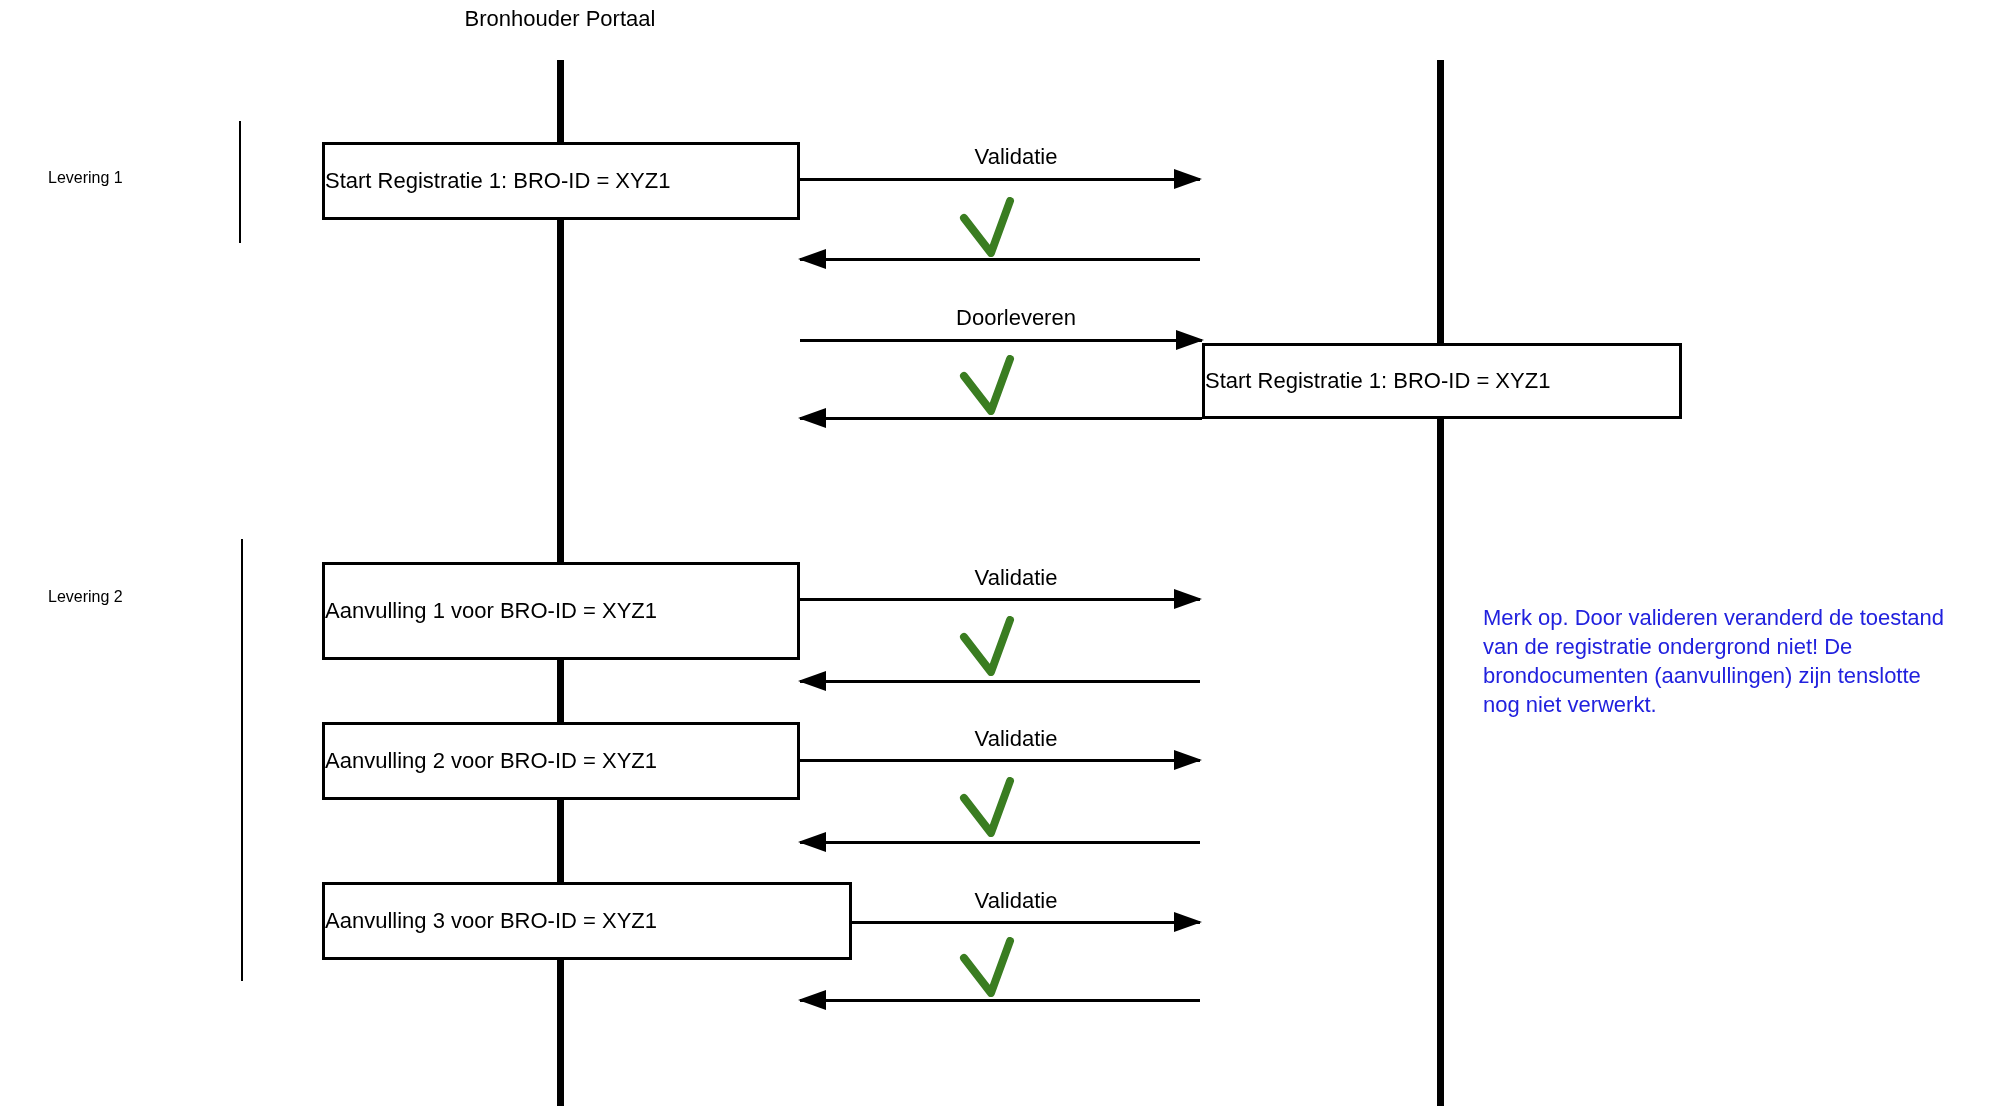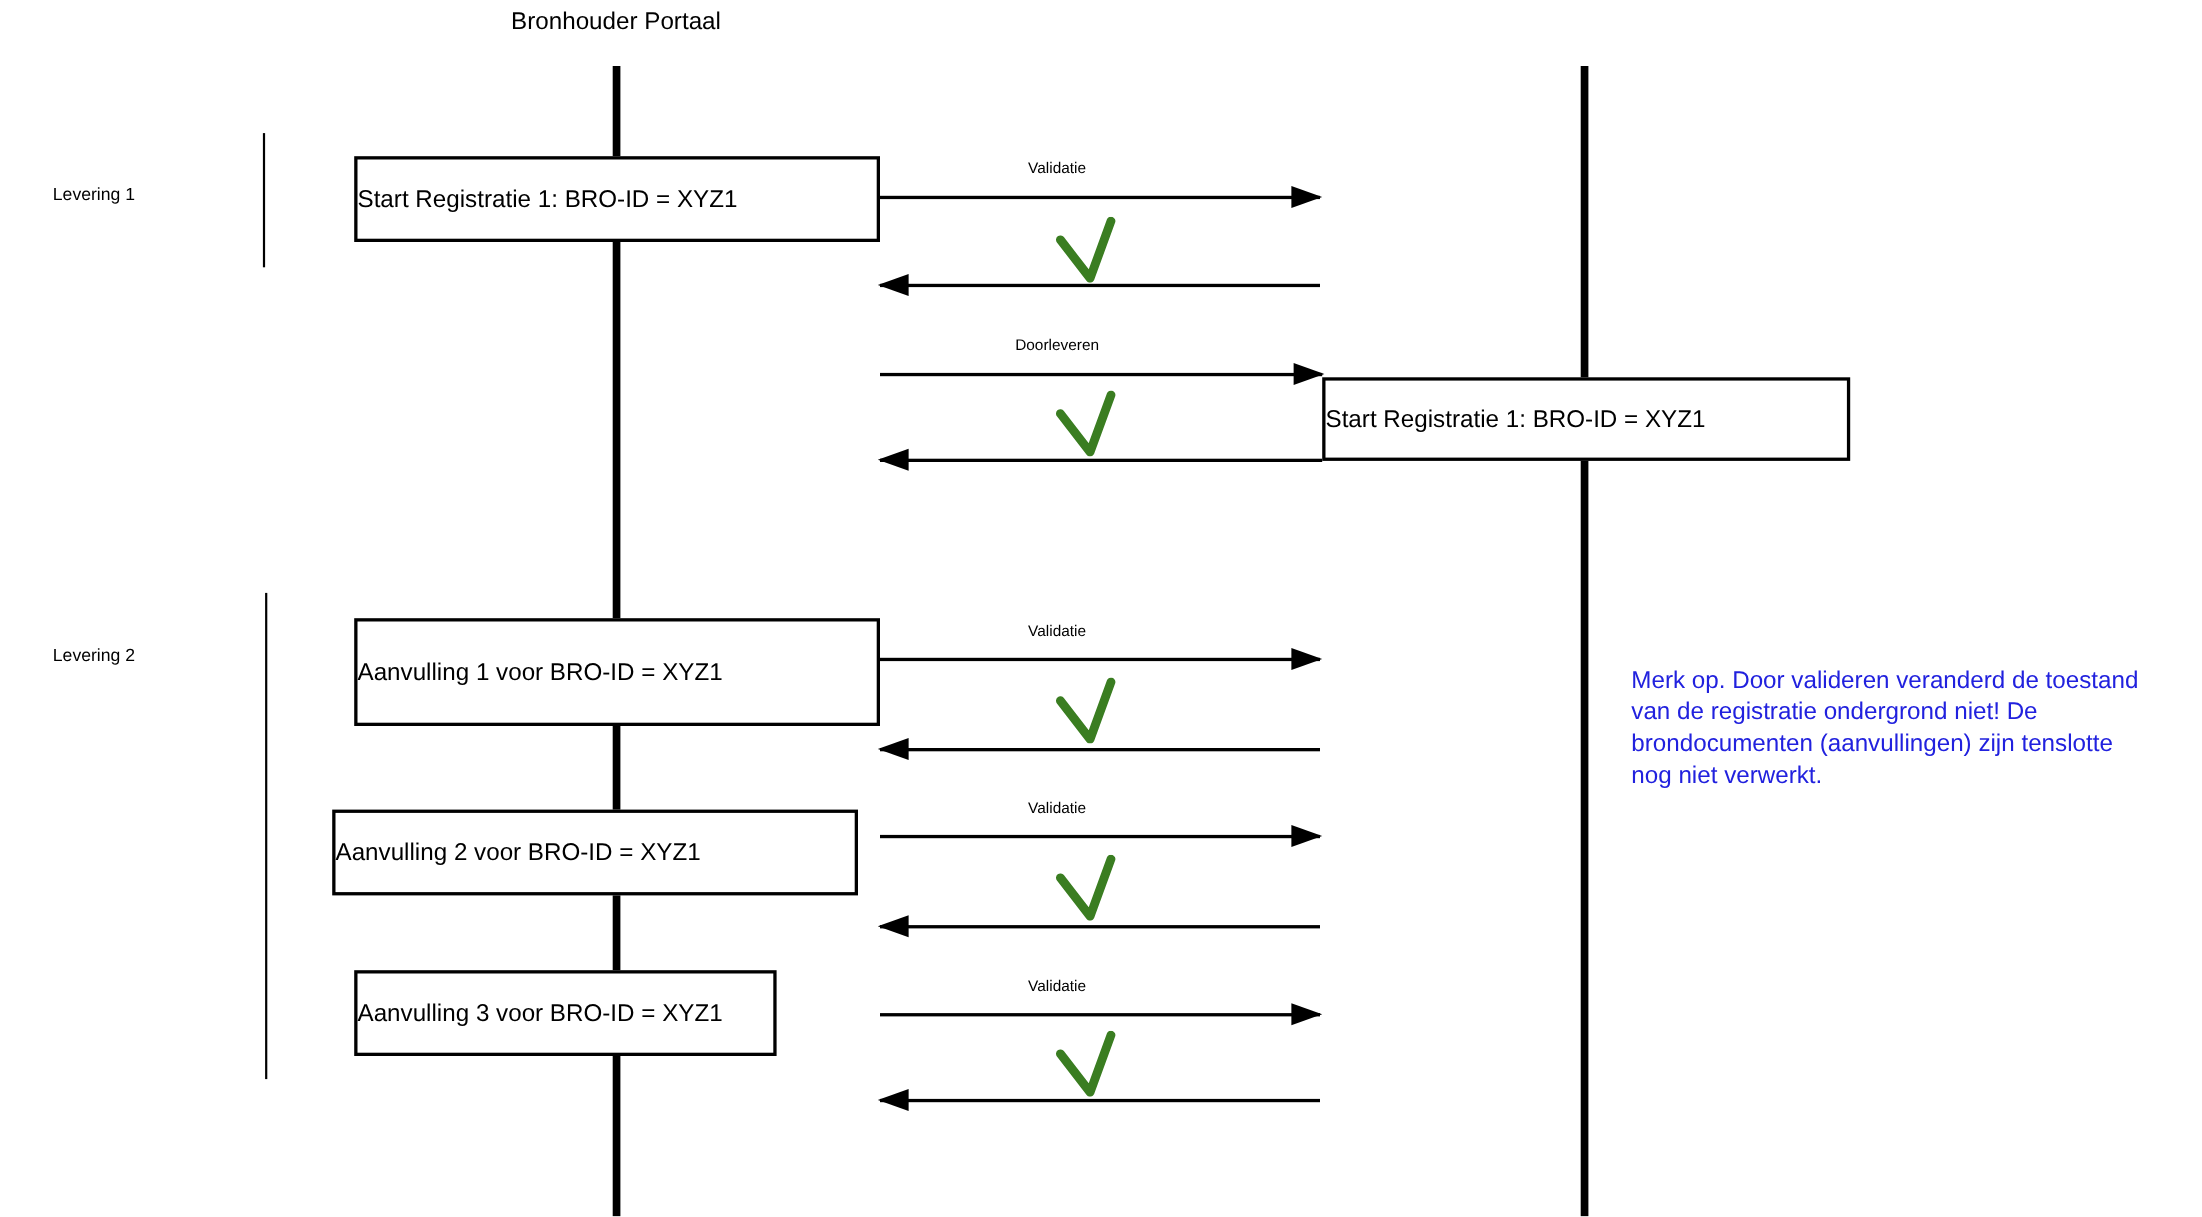--- a/index.html
+++ b/index.html
@@ -46,24 +46,24 @@
     box-sizing: border-box;
     background: #fff;
     border: 3px solid #000;
     display: flex;
     align-items: center;
     font-size: 22px;
     z-index: 2;
   }
   .msg-label {
     position: absolute;
-    left: 761px;
+    left: 816px;
     width: 400px;
     text-align: center;
-    font-size: 14px;
+    font-size: 22px;
     z-index: 1;
   }
   .arrow {
     position: absolute;
     height: 3px;
     background: #000;
     z-index: 1;
   }
   .arrow.right::after {
     content: "";
@@ -118,24 +118,24 @@
 
   <div class="bracket" style="left:241px; top:539px; height:442px;"></div>
   <div class="side-label" style="left:48px; top:588px;">Levering 2</div>
 
   <div class="mbox" style="left:322px; top:142px; width:478px; height:78px;">
     <span>Start Registratie 1: BRO-ID = XYZ1</span>
   </div>
   <div class="mbox" style="left:322px; top:562px; width:478px; height:98px;">
     <span>Aanvulling 1 voor BRO-ID = XYZ1</span>
   </div>
-  <div class="mbox" style="left:302px; top:722px; width:478px; height:78px;margin-top:14px;">
+  <div class="mbox" style="left:322px; top:722px; width:478px; height:78px;">
     <span>Aanvulling 2 voor BRO-ID = XYZ1</span>
   </div>
-  <div class="mbox" style="left:322px; top:882px; width:384px; height:78px;">
+  <div class="mbox" style="left:322px; top:882px; width:530px; height:78px;">
     <span>Aanvulling 3 voor BRO-ID = XYZ1</span>
   </div>
 
   <div class="mbox" style="left:1202px; top:343px; width:480px; height:76px;">
     <span>Start Registratie 1: BRO-ID = XYZ1</span>
   </div>
 
   <div class="msg-label" style="top:144px;">Validatie</div>
   <div class="arrow right" style="left:800px; top:178px; width:400px;"></div>
   <div class="check" style="left:958px; top:197px;">

